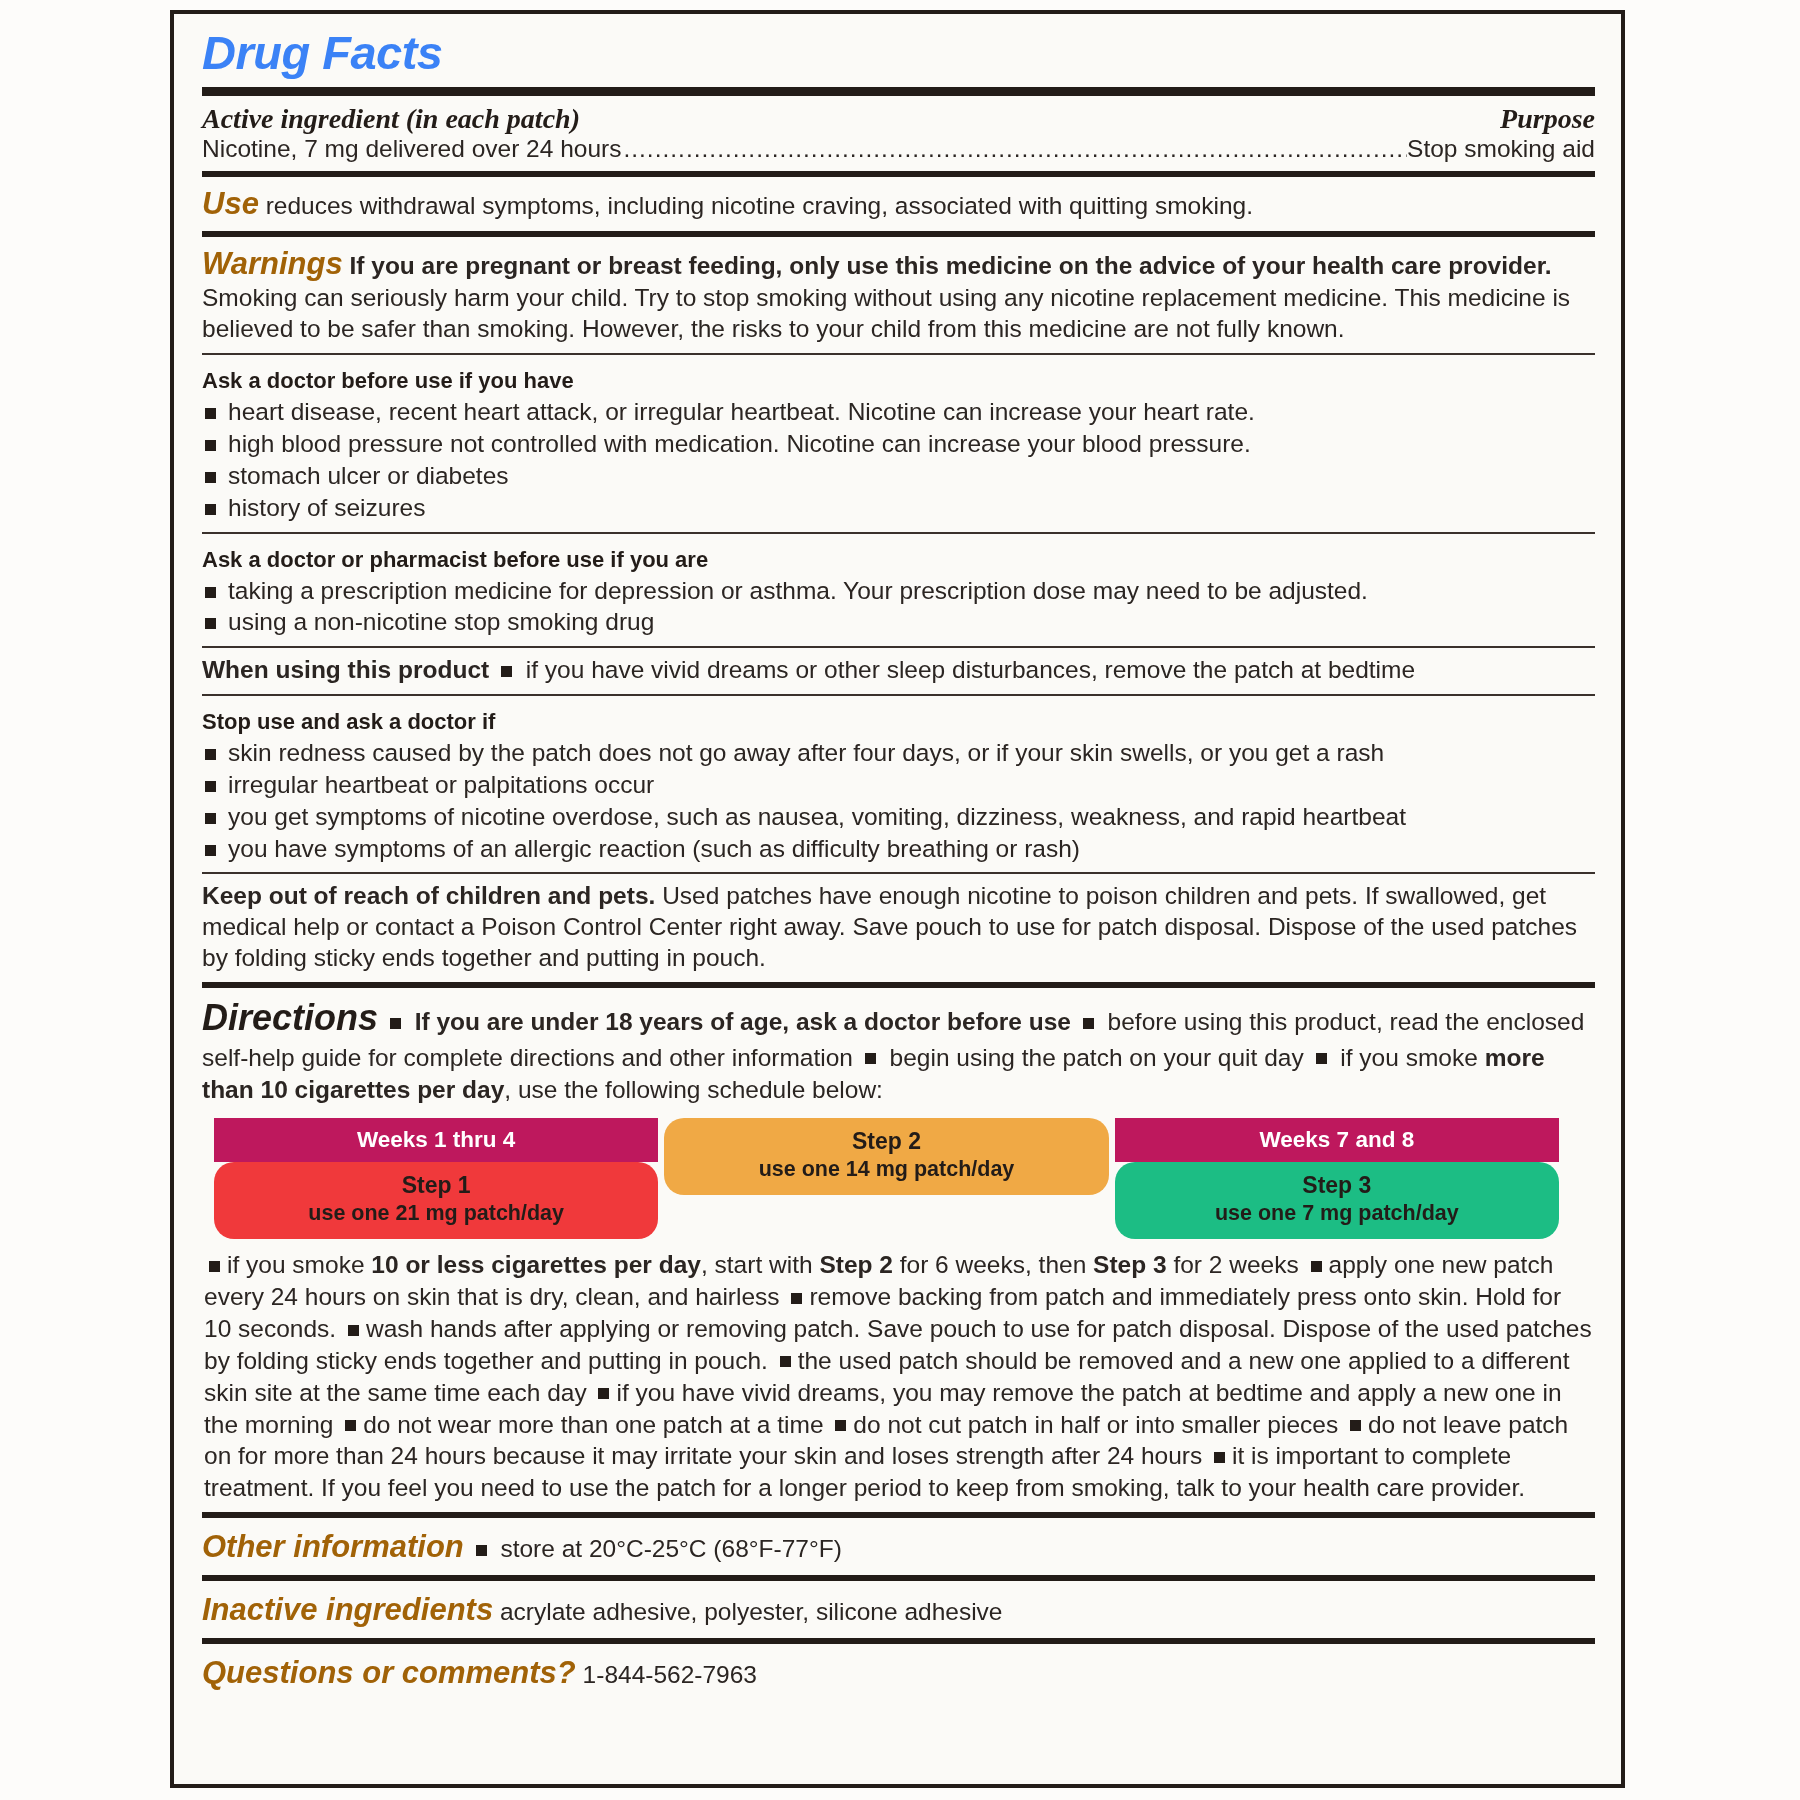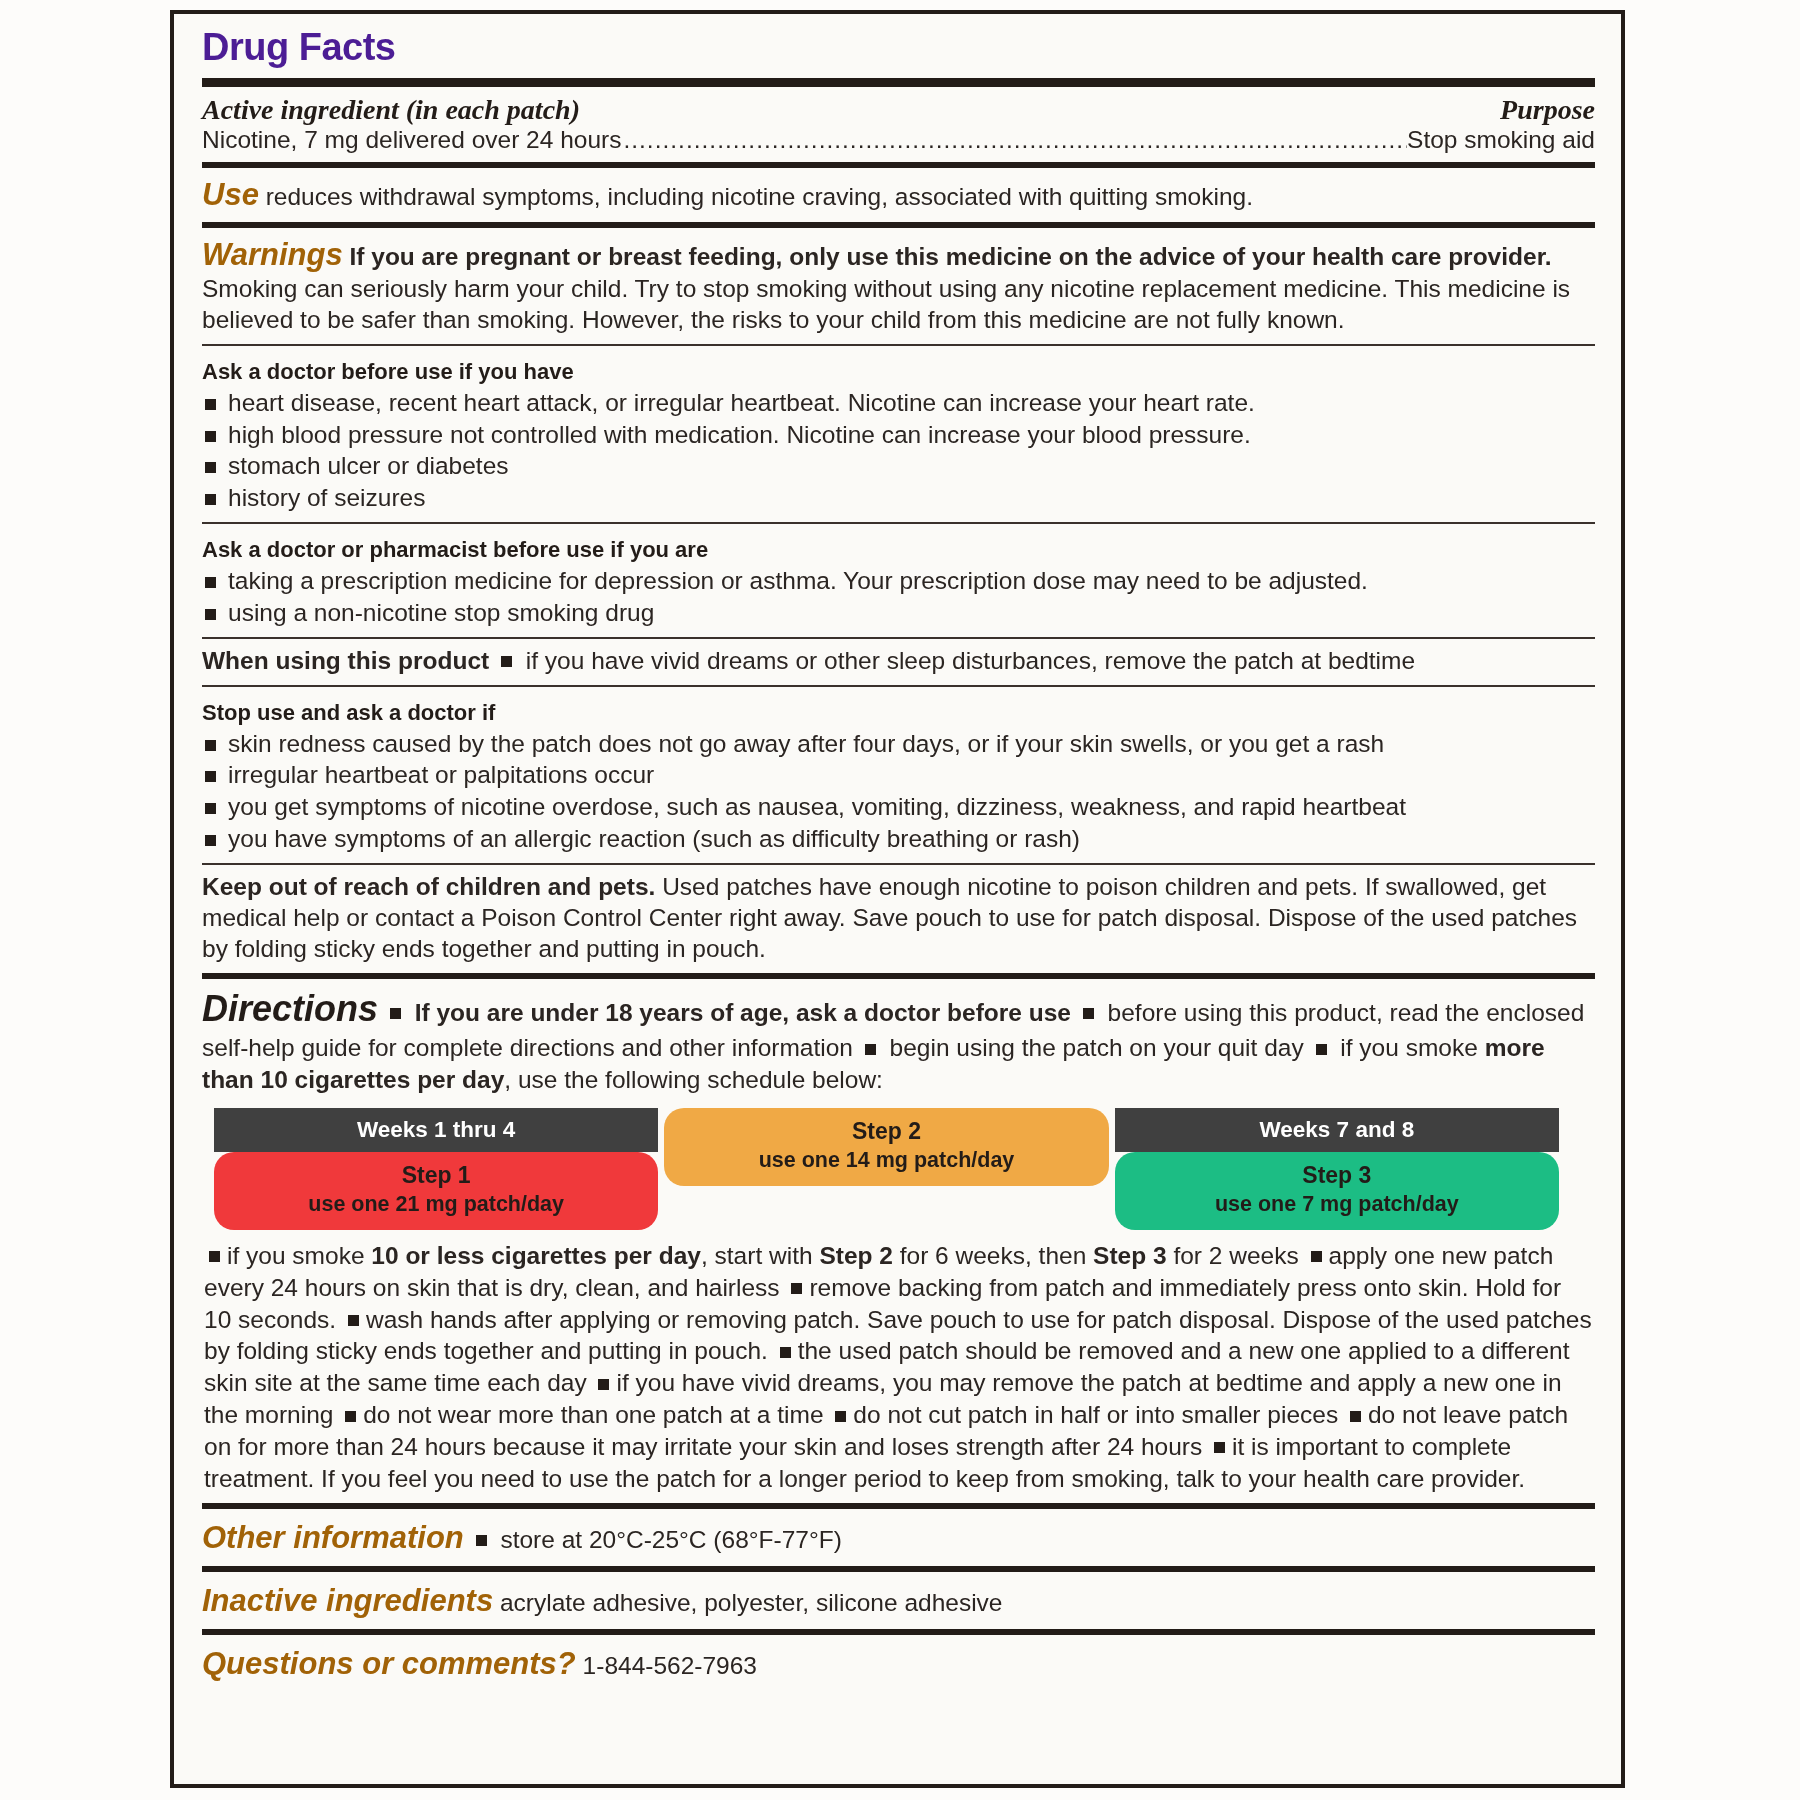--- a/index.html
+++ b/index.html
@@ -27,24 +27,25 @@
     border: 4px solid #231c18;
     background: #fbfaf7;
     box-sizing: border-box;
     padding: 0 0 0 0;
   }
   .inner {
     padding: 14px 26px 10px 28px;
   }
   
   .title {
-    font-size: 38px;
-    font-weight: bold;
+    font-size: 47px;
+    font-weight: bold;
+    font-style: italic;
     letter-spacing: -0.5px;
-    color: #4c1d95;
+    color: #3b82f6;
     line-height: 1.05;
     padding-bottom: 6px;
   }
   .rule-thick {
     border-bottom: 9px solid #231c18;
     margin: 4px 0 0 0;
   }
   .rule-med {
     border-bottom: 6px solid #231c18;
     margin: 0;
@@ -137,21 +138,21 @@
   .sched {
     display: flex;
     gap: 6px;
     margin: 12px 0 10px 12px;
     width: 1345px;
   }
   .sched .col {
     flex: 1 1 0;
   }
   .sched .head {
-    background: #404040;
+    background: #be185d;
     color: #ffffff;
     text-align: center;
     font-weight: bold;
     font-size: 22.5px;
     padding: 9px 0 9px 0;
   }
   .sched .cell {
     text-align: center;
     font-weight: bold;
     color: #231c18;

